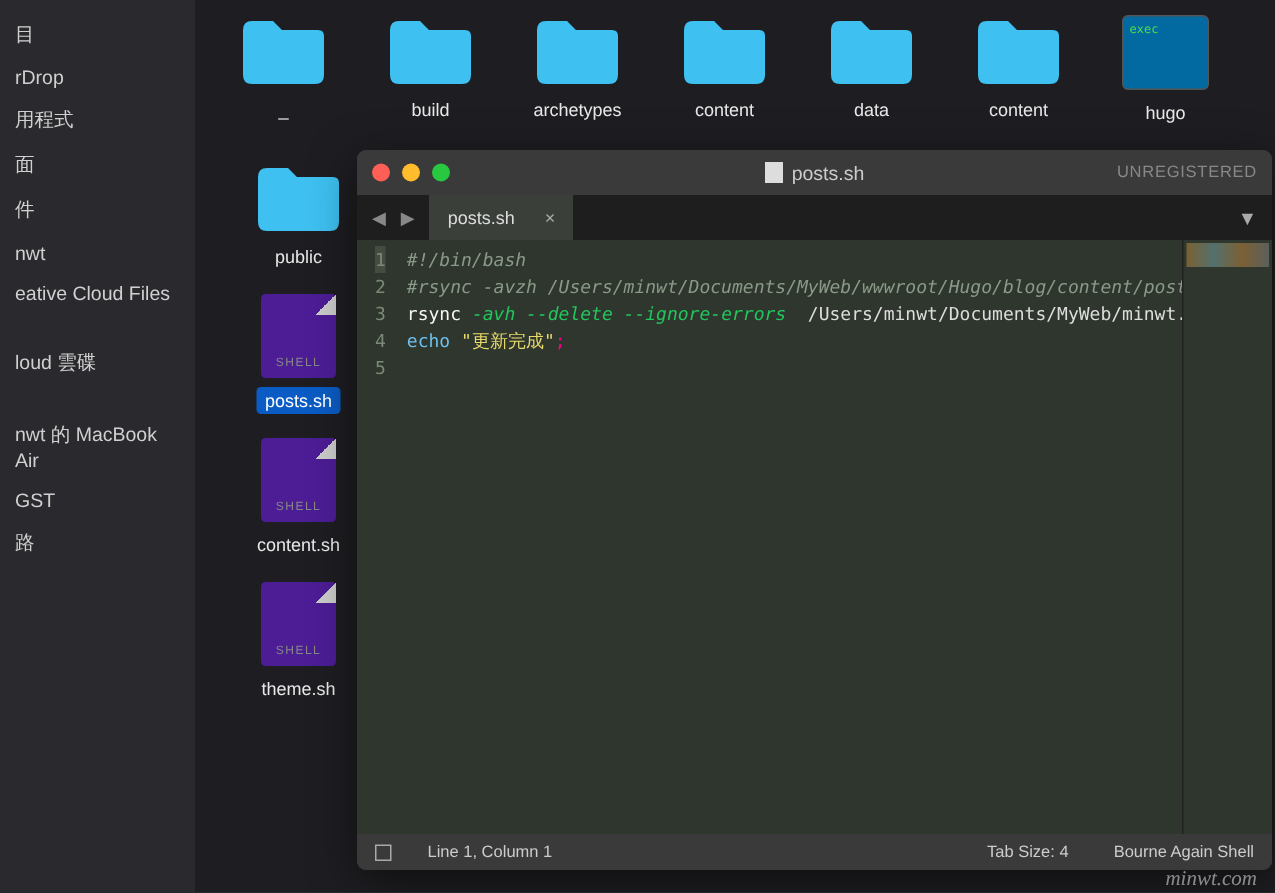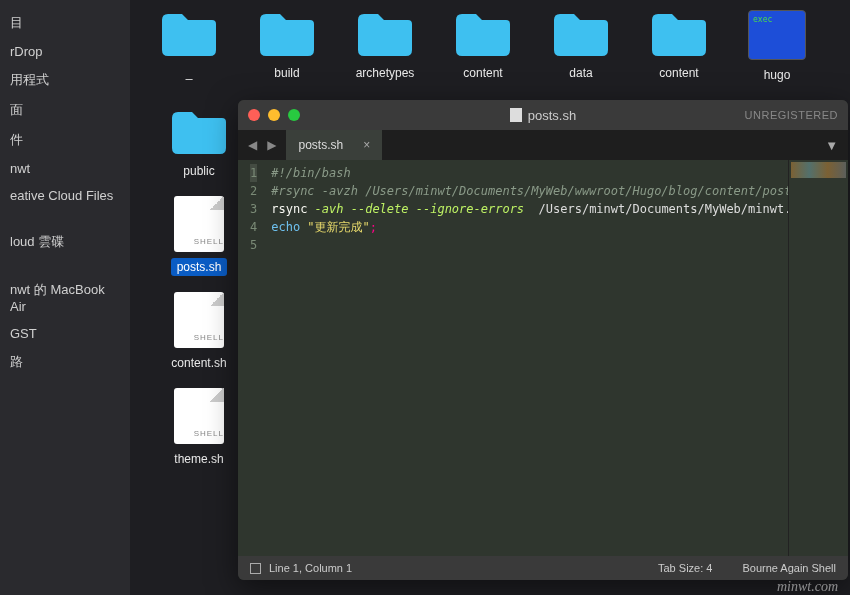--- a/index.html
+++ b/index.html
@@ -42,45 +42,45 @@
 .icon-col {
   width: 78px;
   display: flex;
   flex-direction: column;
   align-items: center;
   gap: 6px;
 }
 .folder-icon-svg { width: 58px; height: 48px; }
 .file-icon-box {
   width: 50px; height: 56px;
-  background: #ffffff;
+  background: #4c1d95;
   border-radius: 3px;
   position: relative;
   display: flex;
   align-items: flex-end;
-  justify-content: flex-end;
+  justify-content: center;
 }
 .file-icon-box::before {
   content: "";
   position: absolute;
   top: 0; right: 0;
   width: 14px; height: 14px;
   background: linear-gradient(135deg, transparent 50%, #ccc 50%);
 }
 .file-type {
   font-size: 8px;
   color: #888;
   padding-bottom: 6px;
   letter-spacing: 1px;
 }
 .exec-icon {
   width: 58px; height: 50px;
   border: 1px solid #555;
   border-radius: 4px;
-  background: #1d4ed8;
+  background: #0369a1;
   display: flex;
   align-items: flex-start;
   justify-content: flex-start;
   padding: 4px;
   font-size: 8px;
   color: #4bdc4b;
   font-family: monospace;
 }
 .icon-label {
   font-size: 12px;
@@ -211,34 +211,34 @@
   border-left: 1px solid #222;
 }
 .minimap-strip {
   height: 16px;
   margin: 2px;
   background: linear-gradient(90deg,#c78b3a,#7aa,#c78b3a,#888);
   opacity: 0.5;
 }
 .c-comment { color: #8a9a88; font-style: italic; }
 .c-cmd { color: #f8f8f2; }
-.c-flag { color: #bef264; font-style: italic; }
+.c-flag { color: #22c55e; font-style: italic; }
 .c-path { color: #ddd; }
 .c-keyword { color: #6ec0ee; }
 .c-string { color: #e7d96b; }
 .c-punc { color: #f08; }
 .editor-status {
   height: 24px;
   background: #3a3a3a;
   display: flex;
   align-items: center;
   padding: 0 12px;
   font-size: 11px;
   color: #ccc;
-  gap: 8px;
+  gap: 24px;
 }
 .status-icon { width: 11px; height: 11px; border: 1px solid #aaa; }
 .status-right { margin-left: auto; display: flex; gap: 30px; }
 .watermark {
   position: absolute;
   right: 12px;
   bottom: 0;
   color: rgba(255,255,255,0.5);
   font-style: italic;
   font-size: 14px;

